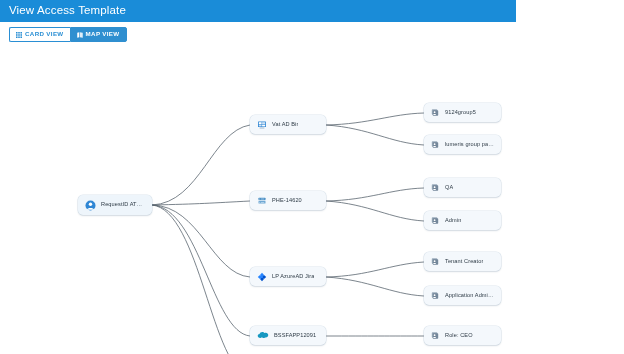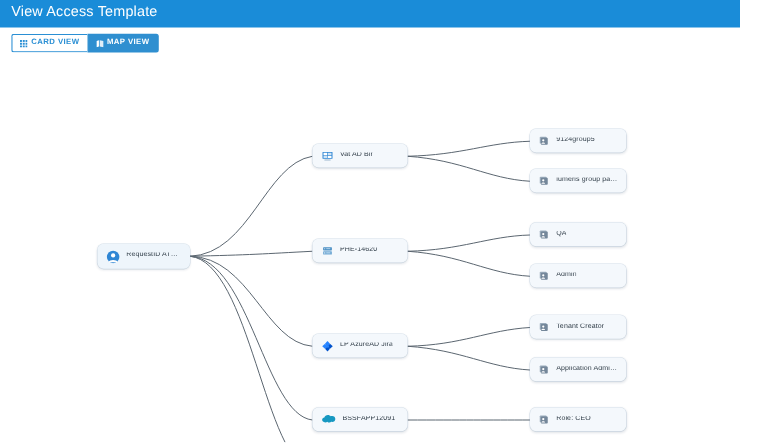--- a/index.html
+++ b/index.html
@@ -16,21 +16,21 @@
     position: relative;
     width: 624px;
     height: 354px;
     background: #ffffff;
   }
 
   
   .header {
     position: absolute;
     top: 0; left: 0;
-    width: 592px; height: 22px;
+    width: 516px; height: 22px;
     background: #1a8cd8;
     display: flex;
     align-items: center;
     padding-left: 9px;
   }
   .header-title {
     color: #ffffff;
     font-size: 11.5px;
     font-weight: 400;
     letter-spacing: 0.15px;

